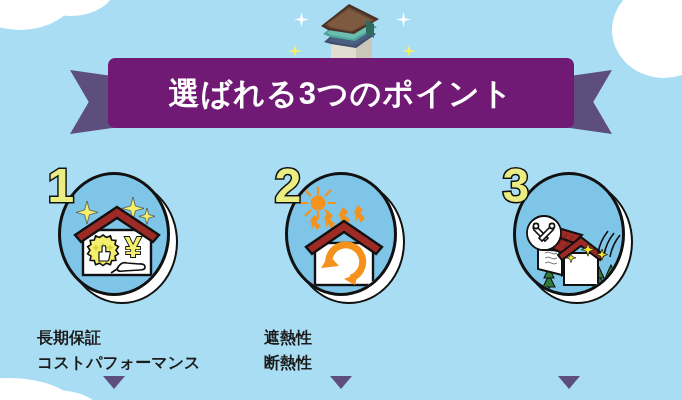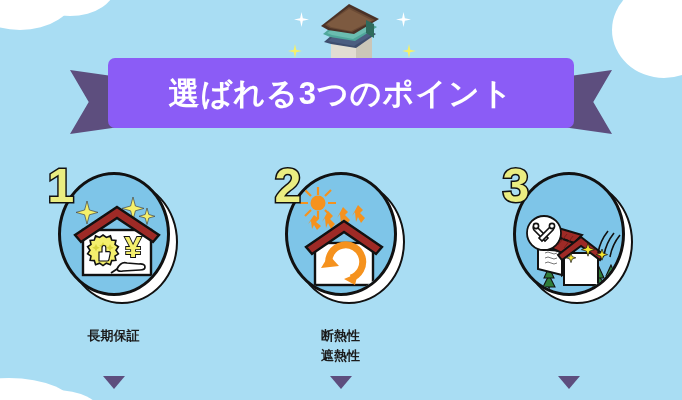--- a/index.html
+++ b/index.html
@@ -32,21 +32,21 @@
 
   
   .ribbon-wrap { position:absolute; left:0; top:58px; width:682px; height:80px; }
   .ribbon-tail {
     position:absolute; top:12px; width:72px; height:64px; background:#5d4e7e;
   }
   .tail-left  { left:70px;  clip-path:polygon(0% 0%, 100% 16%, 100% 84%, 0% 100%, 26% 50%); }
   .tail-right { left:540px; clip-path:polygon(100% 0%, 0% 16%, 0% 84%, 100% 100%, 74% 50%); }
   .ribbon-main {
     position:absolute; left:108px; top:0px; width:466px; height:70px;
-    background:#8b5cf6; border-radius:7px;
+    background:#701a75; border-radius:7px;
     display:flex; align-items:center; justify-content:center;
   }
   .ribbon-title {
     color:#ffffff; font-size:31px; font-weight:bold; letter-spacing:1px;
     white-space:nowrap; line-height:1;
   }
 
   
   .features { position:absolute; left:0; top:158px; width:682px; height:242px; }
   .feature { position:absolute; top:0; width:227px; height:242px; }
@@ -64,22 +64,22 @@
     border-radius:50%; background:#7ec5e8; border:3px solid #111;
     overflow:hidden;
   }
   .num {
     position:absolute; left:4px; top:-2px; z-index:6;
     font-size:48px; font-weight:bold; color:#eaed81; line-height:1;
     -webkit-text-stroke:3px #111; paint-order:stroke fill;
   }
 
   .caption {
-    position:absolute; left:0; top:168px; width:100%; text-align:center;
-    color:#1b1b1b; font-size:13px; font-weight:bold; line-height:1.55;
+    position:absolute; left:0; top:168px; width:100%; text-align:left;
+    color:#1b1b1b; font-size:16px; font-weight:bold; line-height:1.55;padding-left:37px;
   }
   .caption div { white-space:nowrap; }
   .tri {
     position:absolute; left:50%; top:218px; transform:translateX(-50%);
     width:0; height:0; border-left:11px solid transparent; border-right:11px solid transparent;
     border-top:13px solid #5d4e7e;
   }
   svg { display:block; overflow:visible; }
 </style>
 </head>
@@ -171,20 +171,21 @@
             </g>
 
             <path d="M56,94 Q60,86 66,88 L78,89 Q84,88.5 84,92 Q84,95 79,95 L62,96 Q57,97 56,94 Z" fill="#ffffff" stroke="#111" stroke-width="1.7"></path>
             <path d="M56,94 L50,98" stroke="#111" stroke-width="1.7" fill="none"></path>
           </svg>
         </div>
         <span class="num">1</span>
       </div>
       <div class="caption">
         <div>長期保証</div>
+        <div>コストパフォーマンス</div>
       </div>
       <div class="tri"></div>
     </div>
 
     <div class="feature f1">
       <div class="circle-zone">
         <div class="circle-shadow"></div>
         <div class="circle-main">
           <svg width="112" height="124" viewBox="0 0 112 124">
 
@@ -214,22 +215,22 @@
             <g fill="none" stroke="#f5921e" stroke-width="7" stroke-linecap="butt">
               <path d="M41,90 A17,17 0 1 1 63,103"></path>
             </g>
             <polygon points="41,80 51,91 33,93" fill="#f5921e"></polygon>
             <polygon points="56,104 70,98 67,110" fill="#f5921e"></polygon>
           </svg>
         </div>
         <span class="num">2</span>
       </div>
       <div class="caption">
+        <div>遮熱性</div>
         <div>断熱性</div>
-        <div>遮熱性</div>
       </div>
       <div class="tri"></div>
     </div>
 
     <div class="feature f2">
       <div class="circle-zone">
         <div class="circle-shadow"></div>
         <div class="circle-main">
           <svg width="112" height="124" viewBox="0 0 112 124">
 

